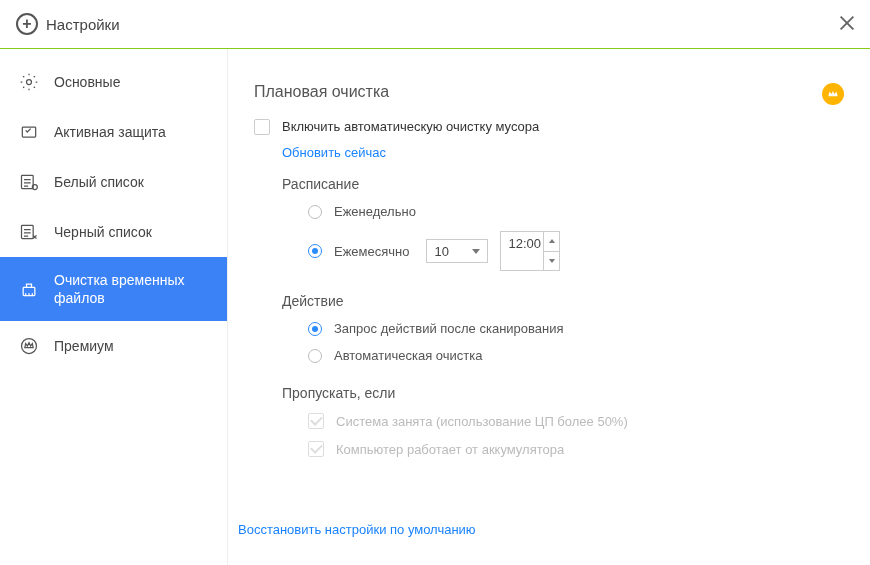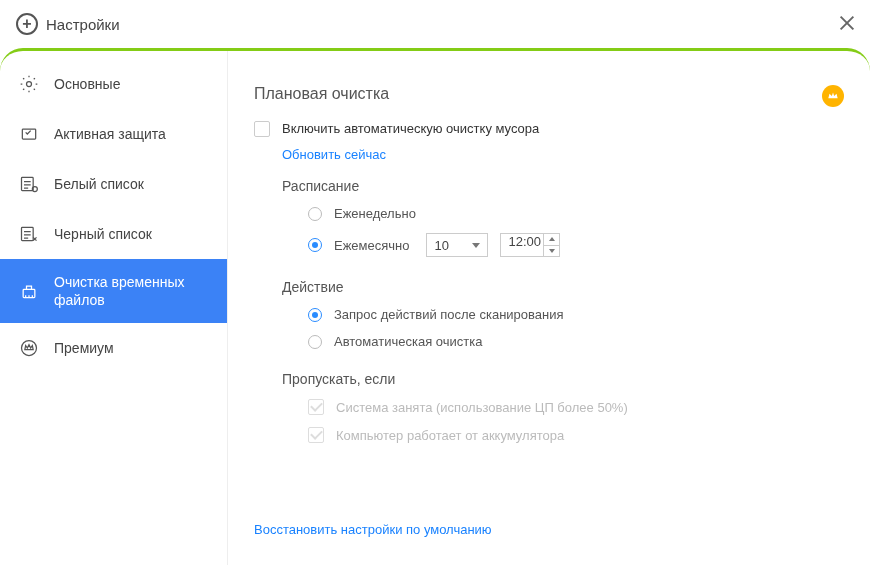--- a/index.html
+++ b/index.html
@@ -5,21 +5,21 @@
 * { box-sizing: border-box; margin: 0; padding: 0; }
 body { font-family: "Segoe UI", Arial, sans-serif; font-size: 13px; color: #333; background: #fff; }
 .window { width: 870px; height: 565px; background: #fff; position: relative; display: flex; flex-direction: column; }
 .titlebar { height: 48px; display: flex; align-items: center; padding: 0 16px; position: relative; }
 .titlebar .plus-icon { width: 22px; height: 22px; border: 2px solid #555; border-radius: 50%; display: flex; align-items: center; justify-content: center; font-size: 16px; font-weight: bold; color: #555; margin-right: 8px; }
 .titlebar .title { font-size: 15px; color: #444; }
 .close-btn { position: absolute; right: 14px; top: 14px; width: 18px; height: 18px; cursor: pointer; }
 .close-btn::before, .close-btn::after { content: ""; position: absolute; left: 8px; top: 0; width: 2px; height: 18px; background: #666; }
 .close-btn::before { transform: rotate(45deg); }
 .close-btn::after { transform: rotate(-45deg); }
-.body { flex: 1; display: flex; border-top: 3px solid #84cc16; border-radius: 23px; }
+.body { flex: 1; display: flex; border-top: 1px solid #84cc16; }
 .sidebar { width: 228px; border-right: 1px solid #eee; padding-top: 8px; }
 .sbitem { display: flex; align-items: center; padding: 14px 18px; cursor: pointer; color: #444; font-size: 14px; line-height: 1.3; }
 .sbitem .icon { width: 22px; height: 22px; margin-right: 14px; display: flex; align-items: center; justify-content: center; flex-shrink: 0; }
 .sbitem svg { stroke: #555; fill: none; stroke-width: 1.5; }
 .sbitem.active { background: #3b82f6; color: #fff; }
 .sbitem.active svg { stroke: #fff; }
 .content { flex: 1; padding: 34px 26px; position: relative; }
 .content-title { font-size: 16px; color: #555; margin-bottom: 18px; }
 .crown { position: absolute; top: 34px; right: 26px; width: 22px; height: 22px; border-radius: 50%; background: #ffb400; display: flex; align-items: center; justify-content: center; }
 .crown svg { fill: #fff; }
@@ -29,30 +29,30 @@
 .checkbox.checked::after { content: ""; position: absolute; left: 4px; top: 0px; width: 5px; height: 9px; border: solid #ccc; border-width: 0 2px 2px 0; transform: rotate(45deg); }
 .link { color: #1982ff; cursor: pointer; font-size: 13px; }
 .section-label { font-size: 14px; color: #555; margin-top: 16px; margin-bottom: 10px; }
 .radio-row { display: flex; align-items: center; padding: 6px 0 6px 26px; }
 .radio { width: 14px; height: 14px; border: 1px solid #bbb; border-radius: 50%; margin-right: 12px; cursor: pointer; flex-shrink: 0; position: relative; }
 .radio.selected::after { content: ""; position: absolute; left: 3px; top: 3px; width: 6px; height: 6px; background: #2a8cff; border-radius: 50%; }
 .radio.selected { border-color: #2a8cff; }
 .radio-label { color: #555; font-size: 13px; }
 .select-box { border: 1px solid #ccc; height: 24px; padding: 0 22px 0 8px; display: flex; align-items: center; font-size: 13px; color: #444; background: #fff; margin-left: 16px; position: relative; cursor: pointer; min-width: 62px; }
 .select-box::after { content: ""; position: absolute; right: 7px; top: 9px; border-left: 4px solid transparent; border-right: 4px solid transparent; border-top: 5px solid #777; }
-.spinner-box { border: 1px solid #ccc; height: 24px; padding: 0 18px 16px 8px; display: flex; font-size: 13px; color: #444; background: #fff; margin-left: 12px; position: relative; min-width: 54px; }
+.spinner-box { border: 1px solid #ccc; height: 40px; padding: 0 18px 16px 8px; display: flex; align-items: center; font-size: 13px; color: #444; background: #fff; margin-left: 12px; position: relative; min-width: 54px; }
 .spinner-btns { position: absolute; right: 0; top: 0; bottom: 0; width: 16px; border-left: 1px solid #ccc; display: flex; flex-direction: column; }
 .spinner-up, .spinner-down { flex: 1; display: flex; align-items: center; justify-content: center; cursor: pointer; }
 .spinner-up::before { content: ""; border-left: 3px solid transparent; border-right: 3px solid transparent; border-bottom: 4px solid #777; }
 .spinner-down { border-top: 1px solid #ccc; }
 .spinner-down::before { content: ""; border-left: 3px solid transparent; border-right: 3px solid transparent; border-top: 4px solid #777; }
 .disabled-check-row { display: flex; align-items: center; padding: 6px 0 6px 26px; color: #bbb; font-size: 13px; }
 .disabled-check-row .checkbox { border-color: #ddd; }
 .disabled-check-row .checkbox.checked::after { border-color: #ddd; }
-.restore-link { position: absolute; bottom: 28px; left: 26px; }
+.restore-link { position: absolute; bottom: 28px; left: 10px; }
 .indent { margin-left: 28px; margin-bottom: 6px; }
 </style>
 </head>
 <body>
 
 <div class="window">
   <div class="titlebar">
     <div class="plus-icon">+</div>
     <div class="title">Настройки</div>
     <div class="close-btn"></div>

